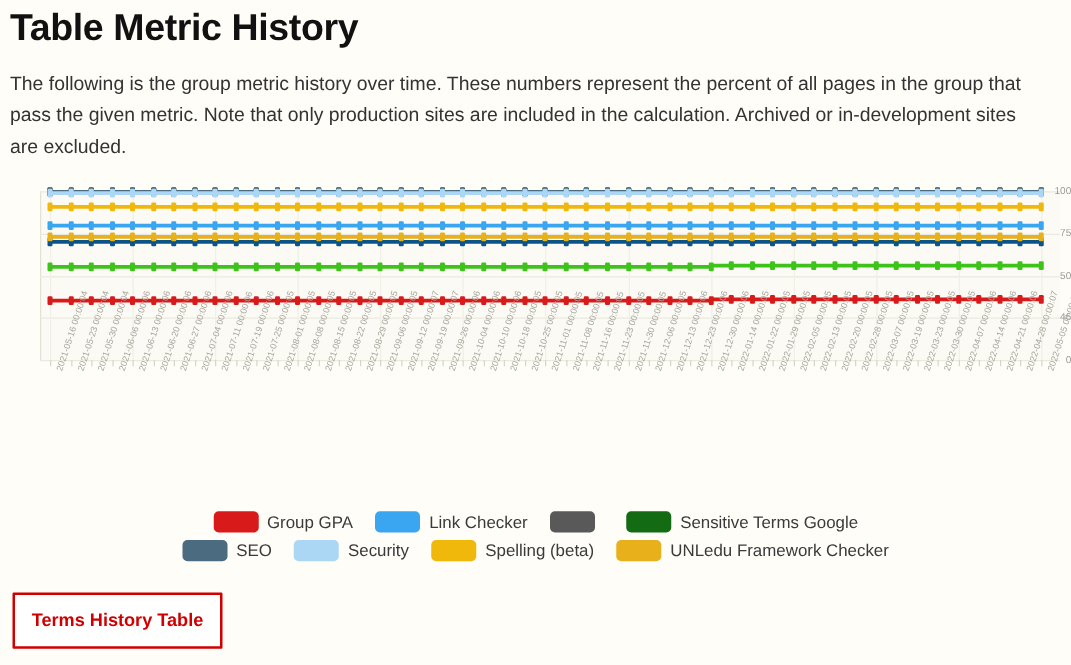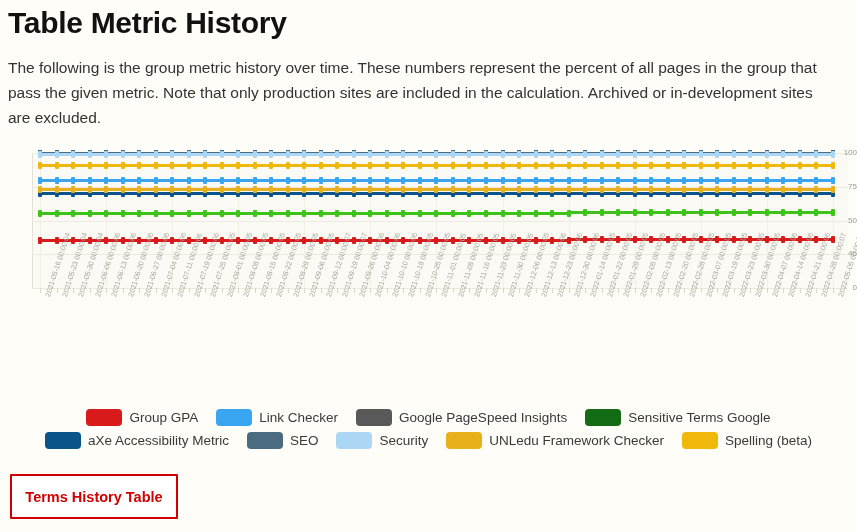--- a/index.html
+++ b/index.html
@@ -1259,44 +1259,39 @@
       <div class="legend-item">
         <span class="legend-swatch" style="background: rgb(216, 26, 26);"></span>
         <span class="legend-label">Group GPA</span>
       </div>
       <div class="legend-item">
         <span class="legend-swatch" style="background: rgb(58, 165, 240);"></span>
         <span class="legend-label">Link Checker</span>
       </div>
       <div class="legend-item">
         <span class="legend-swatch" style="background: rgb(89, 89, 89);"></span>
-        <span class="legend-label">Google PageSpeed Insights</span>
       </div>
       <div class="legend-item">
         <span class="legend-swatch" style="background: rgb(19, 107, 19);"></span>
         <span class="legend-label">Sensitive Terms Google</span>
       </div>
     </div>
   <div class="legend-row" id="legend-row-2">
-      <div class="legend-item">
-        <span class="legend-swatch" style="background: rgb(10, 84, 137);"></span>
-        <span class="legend-label">aXe Accessibility Metric</span>
-      </div>
       <div class="legend-item">
         <span class="legend-swatch" style="background: rgb(74, 107, 128);"></span>
         <span class="legend-label">SEO</span>
       </div>
       <div class="legend-item">
         <span class="legend-swatch" style="background: rgb(171, 215, 245);"></span>
         <span class="legend-label">Security</span>
       </div>
       <div class="legend-item">
+        <span class="legend-swatch" style="background: rgb(239, 184, 11);"></span>
+        <span class="legend-label">Spelling (beta)</span>
+      </div>
+      <div class="legend-item">
         <span class="legend-swatch" style="background: rgb(232, 177, 28);"></span>
         <span class="legend-label">UNLedu Framework Checker</span>
-      </div>
-      <div class="legend-item">
-        <span class="legend-swatch" style="background: rgb(239, 184, 11);"></span>
-        <span class="legend-label">Spelling (beta)</span>
       </div>
     </div>
 </div>
 
 <button id="show-history-table-button">Terms History Table</button>
 
 </body></html>

